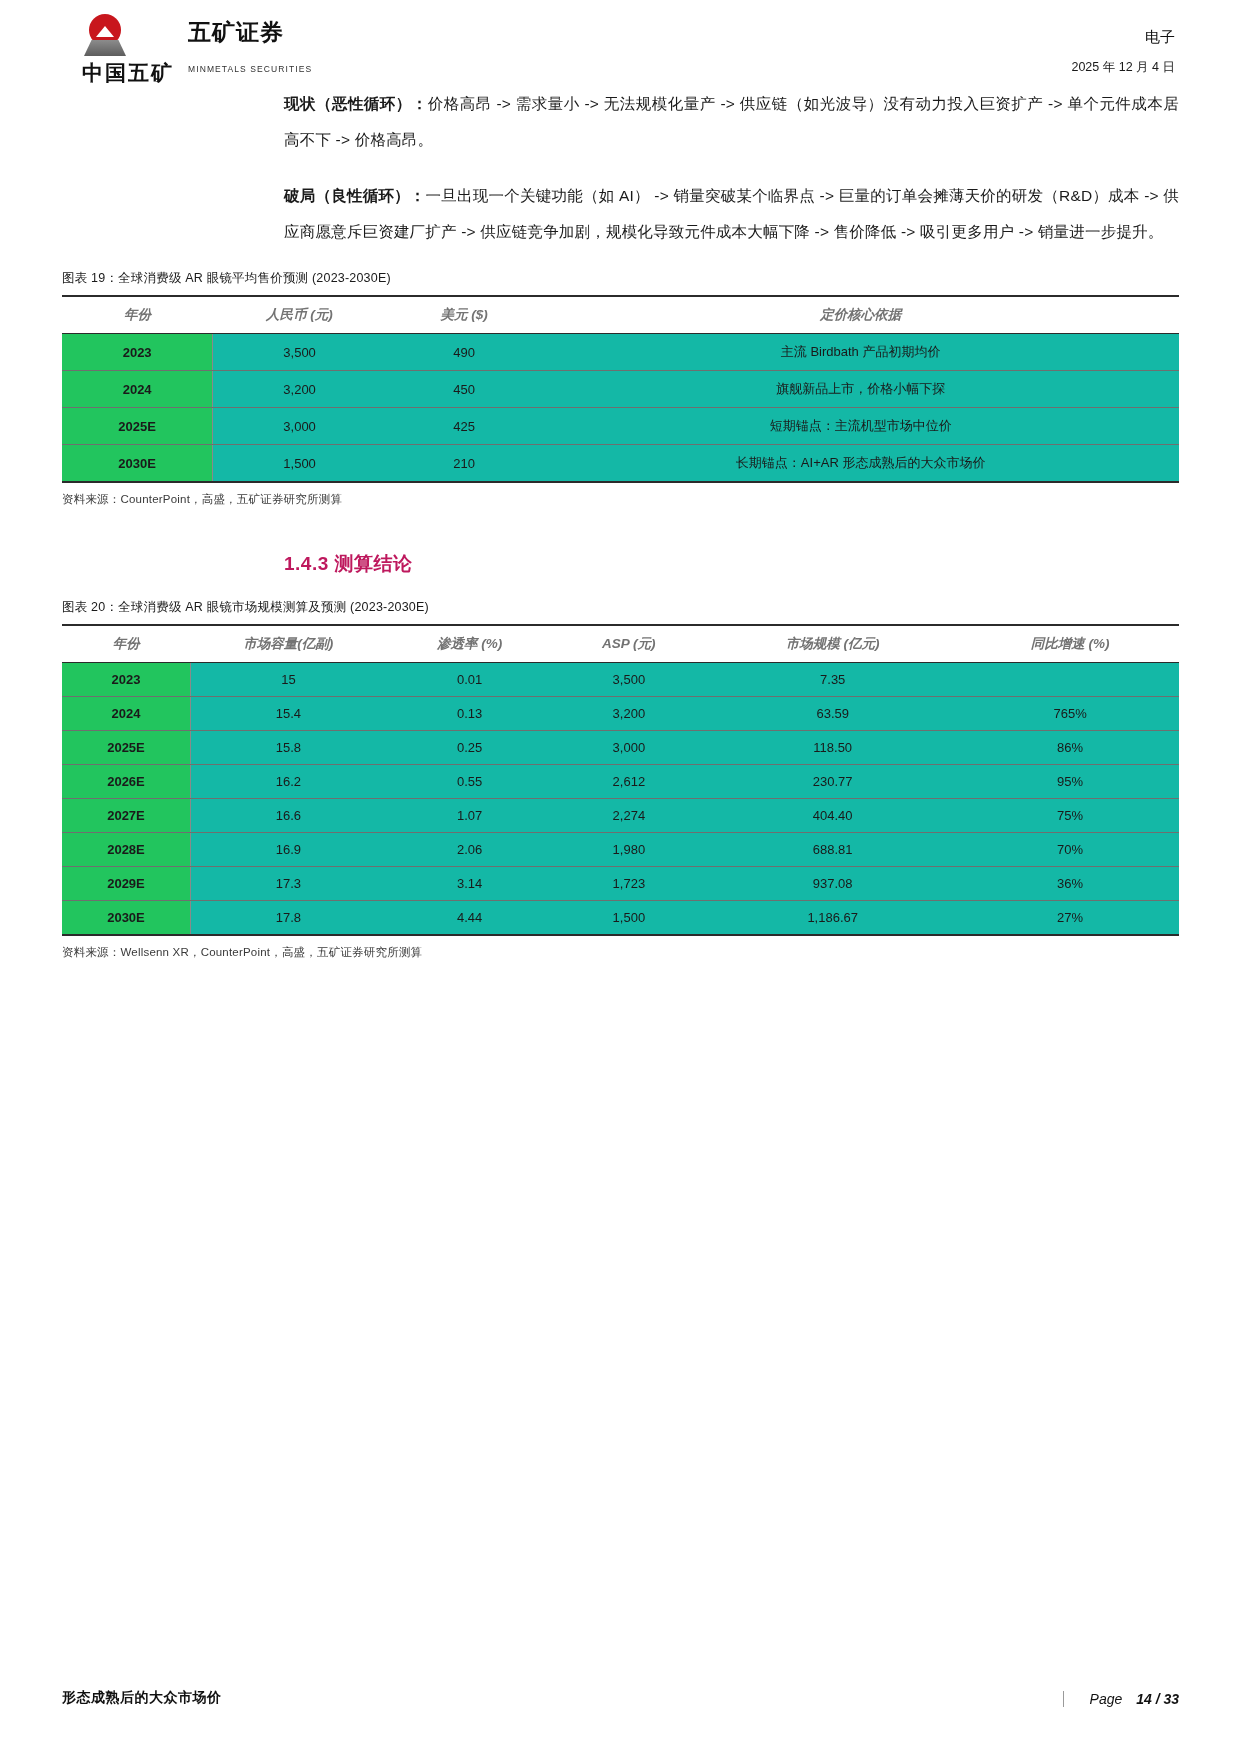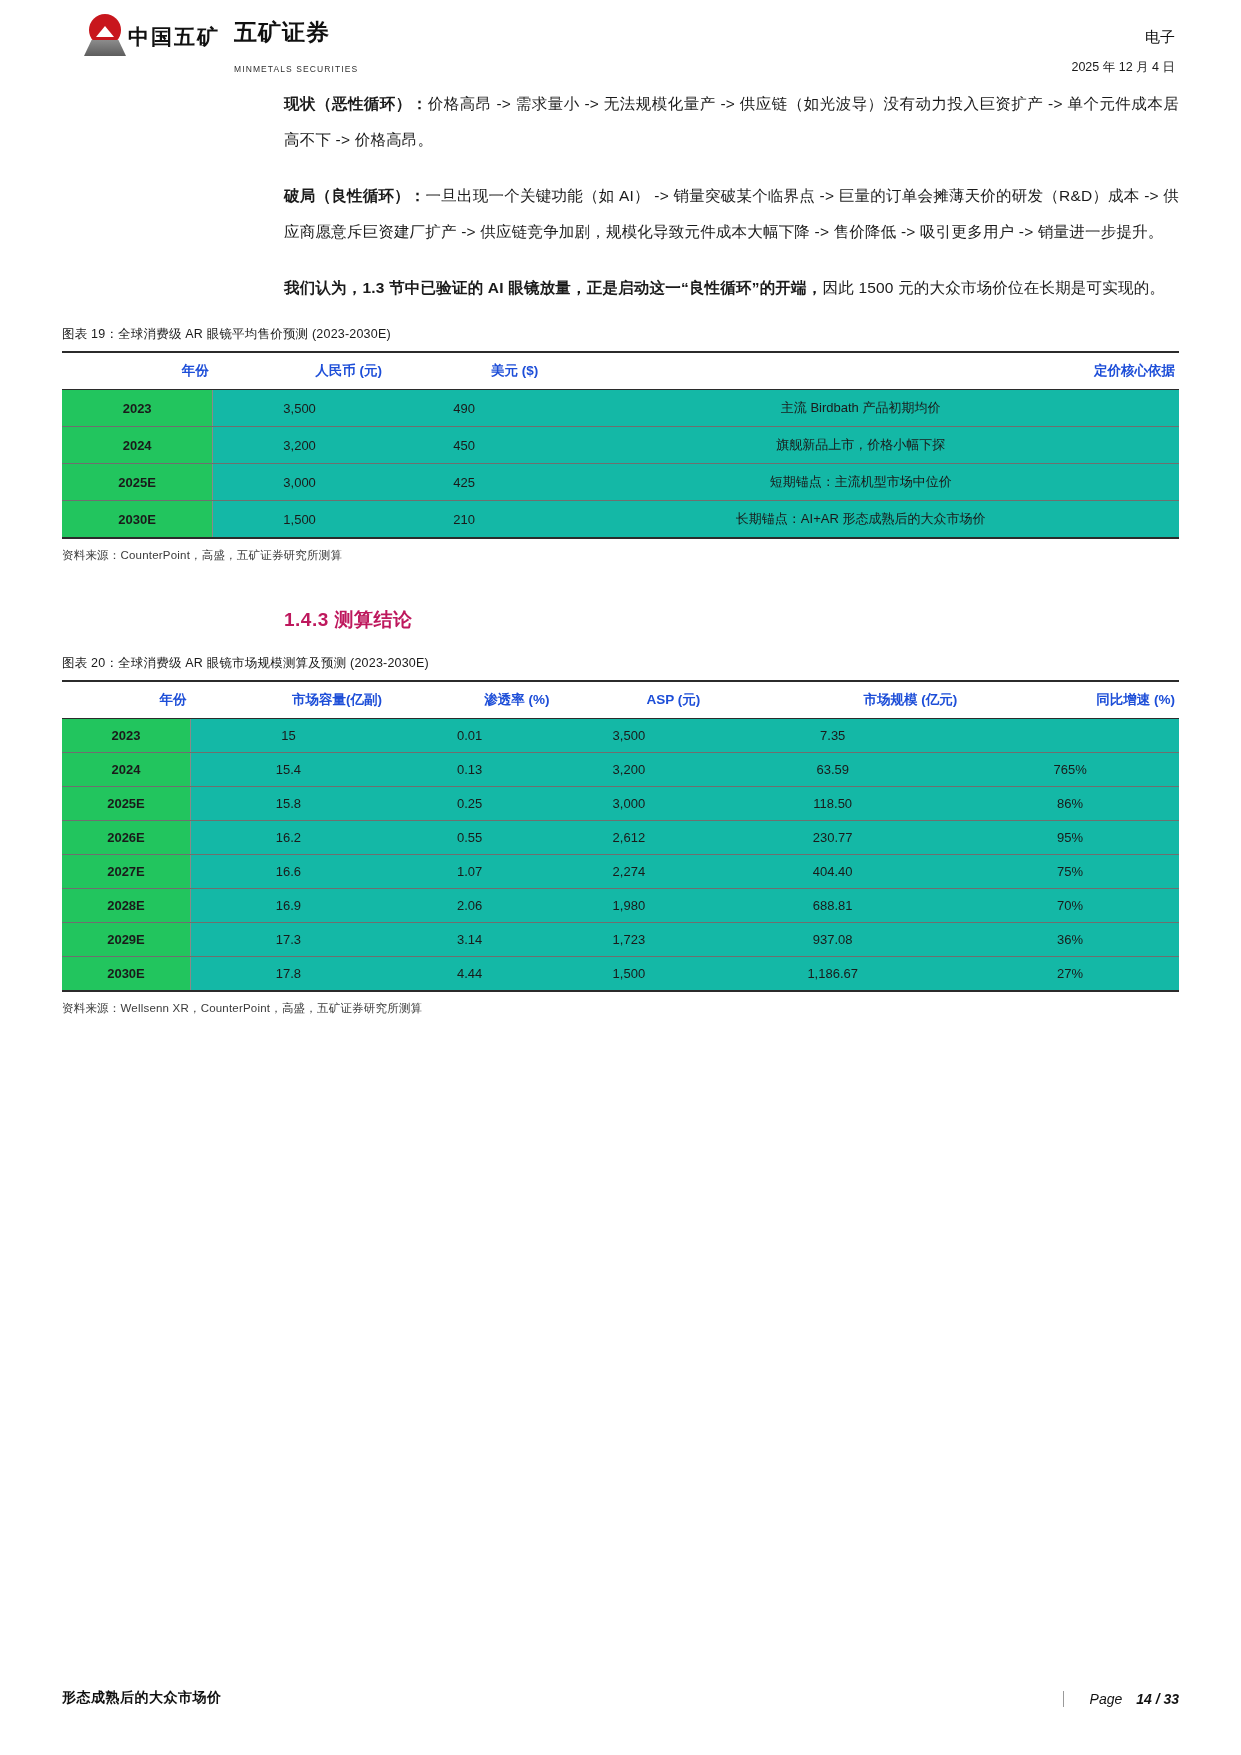--- a/index.html
+++ b/index.html
@@ -25,21 +25,21 @@
   .page-header {
     position: absolute;
     top: 0; left: 0; right: 0;
     height: 92px;
     padding: 14px 62px 0 62px;
     display: flex;
     justify-content: space-between;
     align-items: flex-start;
   }
   .brand { display: flex; align-items: flex-start; gap: 14px; padding-left: 20px;}
-  .brand-mark { display:flex; flex-direction:row; align-items:center; }
+  .brand-mark { display:flex; flex-direction:column; }
   .brand-emblem {
     width: 46px; height: 44px; position: relative;
   }
   .brand-emblem .disc {
     position:absolute; top:0; left:7px;
     width: 32px; height: 32px; border-radius: 50%;
     background: #c8161d;
   }
   .brand-emblem .disc::after{
     content:"";
@@ -101,25 +101,26 @@
   table.fin {
     width: 100%;
     border-collapse: collapse;
     font-size: 13px;
     table-layout: fixed;
   }
   table.fin thead th {
     font-weight: 700;
     font-size: 13.5px;
     padding: 9px 4px;
-    text-align: right;
+    text-align: center;
     border-top: 2px solid #2b2b2b;
     border-bottom: 1.6px solid #2b2b2b;
     background: #ffffff;
-    color: #1d4ed8;
+    color: #737373;
+    font-style: italic;
   }
   table.fin tbody td {
     padding: 9px 4px;
     text-align: center;
     border-bottom: 1px solid #6f6f6f;
     color: #1a1a1a;
     font-size: 13px;
     white-space: nowrap;
   }
   table.fin tbody tr:last-child td {
@@ -209,23 +210,20 @@
 
     <div class="body-block">
       <p class="para">
         <b>现状（恶性循环）：</b><span>价格高昂 -&gt; 需求量小 -&gt; 无法规模化量产 -&gt; 供应链（如光波导）没有动力投入巨资扩产 -&gt; 单个元件成本居高不下 -&gt; 价格高昂。</span>
       </p>
 
       <p class="para">
         <b>破局（良性循环）：</b><span>一旦出现一个关键功能（如 AI） -&gt; 销量突破某个临界点 -&gt; 巨量的订单会摊薄天价的研发（R&amp;D）成本 -&gt; 供应商愿意斥巨资建厂扩产 -&gt; 供应链竞争加剧，规模化导致元件成本大幅下降 -&gt; 售价降低 -&gt; 吸引更多用户 -&gt; 销量进一步提升。</span>
       </p>
 
-      <p class="para">
-        <b>我们认为，1.3 节中已验证的 AI 眼镜放量，正是启动这一“良性循环”的开端，</b><span>因此 1500 元的大众市场价位在长期是可实现的。</span>
-      </p>
     </div>
 
     <div>
       <div class="exhibit-caption">图表 19：全球消费级 AR 眼镜平均售价预测 (2023-2030E)</div>
       <table class="fin t19">
         <colgroup>
             <col class="c1">
             <col class="c2">
             <col class="c3">
             <col class="c4">

